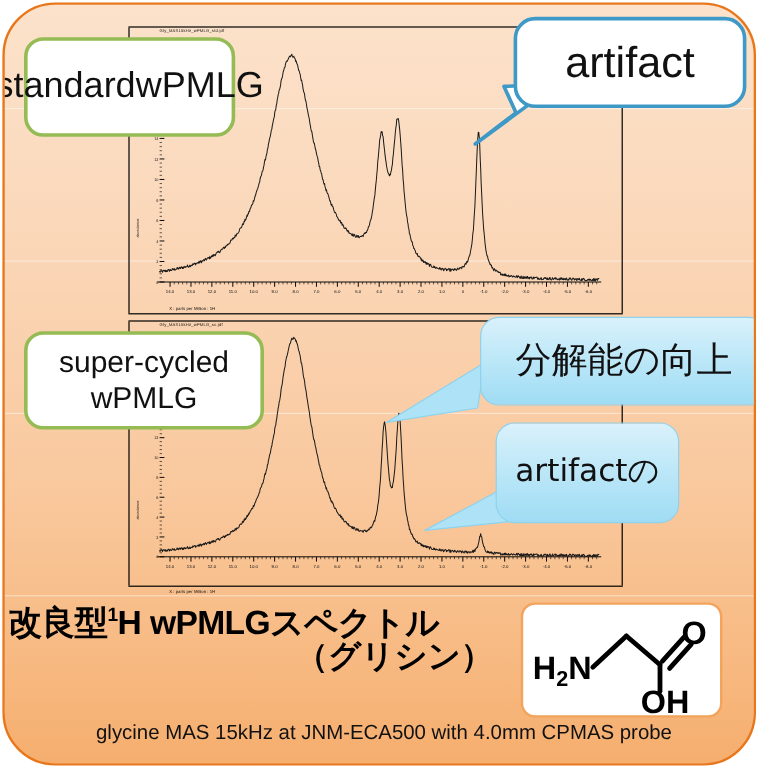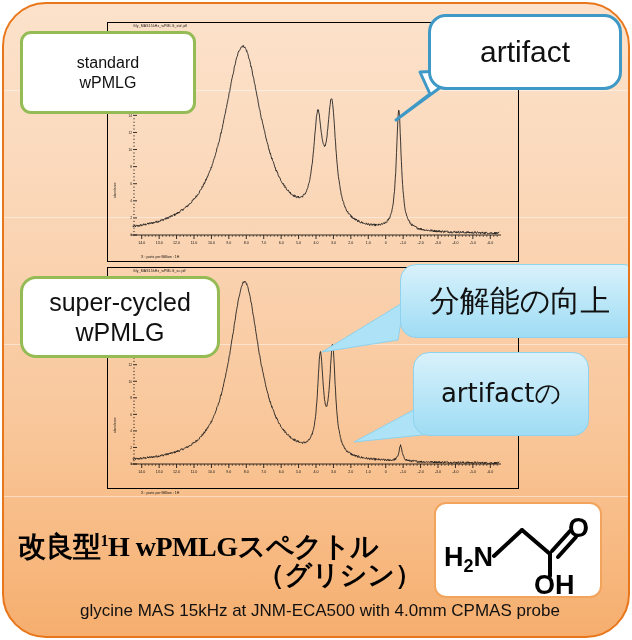--- a/index.html
+++ b/index.html
@@ -56,23 +56,23 @@
     background:#ffffff;border:3px solid #3E99C6;border-radius:18px;color:#111;
   }
   .co-blue{
     background:linear-gradient(180deg,#D9F1FB 0%,#BEE8F8 45%,#9FDCF4 100%);
     border:1px solid #8ED2EE;border-radius:16px;color:#111;line-height:1.2;margin-left:13px;
   }
   .tail{position:absolute;}
 
   
   #maintitle{
-    position:absolute;left:14px;top:500px;width:418px;
-    font-family:Liberation Serif, serif;
-    font-weight:bold;color:#000;margin-top:28px;
+    position:absolute;left:3px;top:500px;width:418px;
+    font-family:Liberation Sans, sans-serif;
+    font-weight:bold;color:#000;
   }
   #maintitle .l1{font-size:28px;letter-spacing:-0.5px;line-height:1.05;white-space:nowrap;}
   #maintitle .l2{font-size:27px;text-align:right;line-height:1.1;padding-right:14px;}
   #maintitle sup{font-size:16px;vertical-align:super;}
 
   #caption{
     position:absolute;left:0;top:597px;width:632px;text-align:center;
     font-size:17px;color:#111;font-family:"Liberation Sans",sans-serif;
   }
 
@@ -494,48 +494,48 @@
           <line x1="26" y1="23.927272727272715" x2="28" y2="23.927272727272715" stroke="#000" stroke-width="0.5"></line>
           <line x1="26" y1="20.618181818181803" x2="28" y2="20.618181818181803" stroke="#000" stroke-width="0.5"></line>
           <line x1="26" y1="17.309090909090898" x2="28" y2="17.309090909090898" stroke="#000" stroke-width="0.5"></line>
           <line x1="26" y1="14" x2="30" y2="14" stroke="#000" stroke-width="0.8"></line>
           <text x="25" y="15.4" text-anchor="end" font-size="3.2" font-family="'Liberation Sans',sans-serif" fill="#111">22</text>
           <path d="M26.00 190.83 L26.41 191.56 L26.81 190.81 L27.22 189.98 L27.63 190.63 L28.03 190.61 L28.44 191.67 L28.85 190.08 L29.25 190.43 L29.66 190.13 L30.07 190.28 L30.47 191.12 L30.88 190.08 L31.29 191.36 L31.69 190.47 L32.10 191.19 L32.51 191.20 L32.91 189.90 L33.32 189.67 L33.73 189.69 L34.13 191.25 L34.54 190.42 L34.95 189.81 L35.35 190.56 L35.76 190.71 L36.17 190.47 L36.57 189.22 L36.98 189.28 L37.39 190.22 L37.79 190.16 L38.20 189.25 L38.61 190.62 L39.01 190.60 L39.42 190.20 L39.83 190.03 L40.23 189.70 L40.64 188.62 L41.05 189.68 L41.45 189.00 L41.86 190.10 L42.27 189.59 L42.67 188.58 L43.08 188.64 L43.49 189.70 L43.89 189.15 L44.30 188.41 L44.71 188.67 L45.11 189.90 L45.52 188.80 L45.93 189.83 L46.33 188.46 L46.74 189.03 L47.15 188.32 L47.55 189.23 L47.96 188.88 L48.37 188.78 L48.77 188.67 L49.18 187.46 L49.59 188.51 L49.99 189.34 L50.40 188.77 L50.81 188.96 L51.21 187.72 L51.62 189.10 L52.03 188.41 L52.43 188.35 L52.84 187.97 L53.25 188.34 L53.65 186.98 L54.06 187.61 L54.47 187.40 L54.87 186.65 L55.28 187.08 L55.69 186.81 L56.09 188.21 L56.50 186.96 L56.91 187.10 L57.31 186.88 L57.72 186.46 L58.13 187.18 L58.53 186.66 L58.94 185.55 L59.35 187.11 L59.75 186.32 L60.16 185.38 L60.57 185.93 L60.97 187.13 L61.38 185.66 L61.79 185.54 L62.19 185.98 L62.60 184.99 L63.01 185.15 L63.41 185.92 L63.82 184.70 L64.23 184.14 L64.63 185.13 L65.04 185.67 L65.45 184.73 L65.85 184.38 L66.26 183.85 L66.67 184.36 L67.07 183.97 L67.48 185.17 L67.89 183.19 L68.29 184.91 L68.70 184.44 L69.11 183.85 L69.51 182.94 L69.92 183.89 L70.33 182.54 L70.73 183.77 L71.14 182.38 L71.55 183.09 L71.95 182.89 L72.36 183.66 L72.77 182.82 L73.17 181.82 L73.58 181.40 L73.99 181.31 L74.39 180.70 L74.80 181.41 L75.21 180.66 L75.61 181.69 L76.02 182.17 L76.43 181.44 L76.83 180.66 L77.24 180.21 L77.65 179.93 L78.05 179.77 L78.46 179.97 L78.87 179.40 L79.27 178.62 L79.68 178.93 L80.09 179.92 L80.49 178.74 L80.90 179.30 L81.31 178.06 L81.71 178.34 L82.12 178.37 L82.53 177.33 L82.93 177.81 L83.34 177.51 L83.75 177.55 L84.15 177.10 L84.56 177.30 L84.97 176.10 L85.37 174.90 L85.78 175.20 L86.19 175.32 L86.59 174.35 L87.00 174.11 L87.41 174.86 L87.81 174.20 L88.22 173.88 L88.63 174.31 L89.03 172.34 L89.44 173.18 L89.85 173.57 L90.25 171.91 L90.66 172.03 L91.07 172.30 L91.47 171.85 L91.88 171.49 L92.29 171.09 L92.69 169.28 L93.10 169.00 L93.51 168.60 L93.91 168.93 L94.32 168.79 L94.73 167.79 L95.13 166.34 L95.54 167.21 L95.95 167.21 L96.35 164.99 L96.76 165.65 L97.17 163.76 L97.57 164.89 L97.98 164.30 L98.39 163.03 L98.79 161.61 L99.20 162.60 L99.61 160.97 L100.01 161.29 L100.42 159.55 L100.83 160.07 L101.23 158.90 L101.64 157.79 L102.05 157.55 L102.45 156.48 L102.86 155.78 L103.27 155.95 L103.67 155.49 L104.08 153.33 L104.49 154.15 L104.89 153.11 L105.30 151.48 L105.71 150.69 L106.11 150.02 L106.52 148.39 L106.93 147.62 L107.33 146.78 L107.74 146.31 L108.15 145.11 L108.55 144.09 L108.96 142.69 L109.37 142.21 L109.77 139.74 L110.18 138.61 L110.59 138.12 L110.99 137.39 L111.40 135.10 L111.81 135.17 L112.21 134.37 L112.62 132.24 L113.03 130.88 L113.43 128.30 L113.84 126.77 L114.25 127.35 L114.65 124.99 L115.06 123.51 L115.47 122.36 L115.87 119.14 L116.28 118.77 L116.69 115.61 L117.09 114.35 L117.50 111.95 L117.91 110.54 L118.31 109.34 L118.72 106.95 L119.13 104.47 L119.53 103.72 L119.94 100.60 L120.35 98.88 L120.75 96.65 L121.16 94.59 L121.57 93.37 L121.97 89.27 L122.38 87.29 L122.79 86.48 L123.19 82.69 L123.60 81.04 L124.01 77.39 L124.41 75.07 L124.82 72.05 L125.23 70.40 L125.63 67.02 L126.04 65.91 L126.45 63.46 L126.85 60.62 L127.26 56.49 L127.67 54.11 L128.07 52.65 L128.48 49.93 L128.89 46.19 L129.29 43.83 L129.70 41.51 L130.11 39.04 L130.51 37.75 L130.92 34.04 L131.33 31.80 L131.73 29.76 L132.14 28.87 L132.55 27.05 L132.95 25.35 L133.36 23.26 L133.77 21.44 L134.17 19.68 L134.58 18.32 L134.99 18.09 L135.39 16.51 L135.80 15.01 L136.21 13.72 L136.61 14.79 L137.02 14.79 L137.43 14.18 L137.83 13.06 L138.24 13.89 L138.65 13.98 L139.05 14.70 L139.46 16.43 L139.87 15.82 L140.27 17.71 L140.68 18.49 L141.09 19.91 L141.49 22.09 L141.90 24.19 L142.31 24.95 L142.71 26.92 L143.12 28.44 L143.53 31.32 L143.93 34.35 L144.34 34.55 L144.75 37.33 L145.15 39.73 L145.56 43.43 L145.97 46.03 L146.37 47.54 L146.78 49.55 L147.19 53.29 L147.59 55.76 L148.00 57.29 L148.41 60.56 L148.81 63.60 L149.22 65.75 L149.63 68.69 L150.03 71.32 L150.44 73.44 L150.85 75.93 L151.25 79.36 L151.66 81.88 L152.07 84.78 L152.47 86.92 L152.88 87.76 L153.29 90.86 L153.69 93.50 L154.10 96.43 L154.51 98.40 L154.91 98.62 L155.32 101.10 L155.73 103.62 L156.13 104.77 L156.54 107.13 L156.95 109.21 L157.35 110.83 L157.76 112.33 L158.17 114.84 L158.57 116.53 L158.98 119.40 L159.39 119.61 L159.79 122.18 L160.20 123.07 L160.61 124.98 L161.01 125.57 L161.42 127.99 L161.83 130.35 L162.23 130.33 L162.64 132.88 L163.05 134.12 L163.45 133.56 L163.86 136.08 L164.27 137.20 L164.67 139.23 L165.08 138.47 L165.49 140.65 L165.89 141.32 L166.30 141.61 L166.71 143.06 L167.11 144.08 L167.52 145.92 L167.93 147.22 L168.33 147.04 L168.74 149.40 L169.15 150.35 L169.55 149.41 L169.96 151.18 L170.37 151.01 L170.77 152.26 L171.18 153.87 L171.59 154.86 L171.99 155.74 L172.40 155.34 L172.81 156.08 L173.21 156.55 L173.62 158.47 L174.03 158.68 L174.43 159.33 L174.84 160.31 L175.25 160.70 L175.65 161.44 L176.06 161.61 L176.47 160.93 L176.87 163.07 L177.28 162.76 L177.69 162.32 L178.09 164.69 L178.50 163.75 L178.91 164.27 L179.31 165.30 L179.72 166.61 L180.13 166.77 L180.53 167.05 L180.94 166.37 L181.35 166.49 L181.75 167.24 L182.16 168.56 L182.57 168.34 L182.97 169.24 L183.38 168.40 L183.79 170.38 L184.19 170.15 L184.60 170.37 L185.01 170.51 L185.41 170.72 L185.82 170.99 L186.23 172.03 L186.63 172.36 L187.04 170.75 L187.45 172.78 L187.85 172.05 L188.26 171.37 L188.67 171.87 L189.07 173.43 L189.48 173.90 L189.89 173.73 L190.29 172.39 L190.70 172.86 L191.11 173.95 L191.51 172.77 L191.92 174.35 L192.33 174.94 L192.73 174.47 L193.14 173.94 L193.55 174.38 L193.95 174.54 L194.36 174.56 L194.77 174.24 L195.17 174.52 L195.58 175.65 L195.99 174.50 L196.39 173.80 L196.80 174.04 L197.21 173.75 L197.61 174.80 L198.02 174.46 L198.43 175.09 L198.83 174.08 L199.24 174.42 L199.65 173.89 L200.05 172.94 L200.46 173.39 L200.87 173.27 L201.27 172.03 L201.68 171.34 L202.09 171.94 L202.49 171.66 L202.90 171.01 L203.31 169.52 L203.71 169.38 L204.12 167.78 L204.53 166.76 L204.93 165.72 L205.34 166.36 L205.75 163.98 L206.15 162.19 L206.56 161.35 L206.97 158.95 L207.37 157.38 L207.78 153.18 L208.19 151.38 L208.59 148.34 L209.00 144.16 L209.41 138.06 L209.81 134.28 L210.22 128.75 L210.63 120.59 L211.03 114.54 L211.44 105.88 L211.85 100.12 L212.25 91.89 L212.66 87.87 L213.07 84.89 L213.47 83.51 L213.88 85.55 L214.29 88.86 L214.69 93.45 L215.10 100.18 L215.51 106.06 L215.91 112.48 L216.32 118.14 L216.73 122.67 L217.13 127.31 L217.54 131.77 L217.95 133.58 L218.35 136.98 L218.76 137.18 L219.17 138.55 L219.57 138.10 L219.98 138.28 L220.39 134.86 L220.79 133.72 L221.20 130.22 L221.61 126.52 L222.01 122.81 L222.42 116.86 L222.83 111.09 L223.23 105.49 L223.64 96.36 L224.05 90.97 L224.45 84.90 L224.86 79.14 L225.27 76.35 L225.67 76.86 L226.08 78.97 L226.49 83.88 L226.89 90.58 L227.30 98.08 L227.71 106.96 L228.11 116.28 L228.52 122.13 L228.93 130.94 L229.33 135.95 L229.74 142.76 L230.15 146.93 L230.55 151.26 L230.96 155.60 L231.37 158.75 L231.77 161.22 L232.18 162.35 L232.59 165.45 L232.99 166.78 L233.40 169.57 L233.81 170.15 L234.21 173.32 L234.62 173.05 L235.03 174.92 L235.43 175.97 L235.84 177.21 L236.25 177.00 L236.65 177.53 L237.06 179.56 L237.47 179.59 L237.87 181.11 L238.28 180.69 L238.69 181.52 L239.09 181.87 L239.50 183.47 L239.91 183.25 L240.31 183.66 L240.72 182.86 L241.13 184.56 L241.53 184.98 L241.94 184.45 L242.35 184.22 L242.75 184.43 L243.16 185.12 L243.57 184.92 L243.97 186.66 L244.38 185.43 L244.79 187.18 L245.19 186.16 L245.60 186.08 L246.01 187.69 L246.41 186.91 L246.82 187.41 L247.23 186.54 L247.63 187.30 L248.04 188.30 L248.45 187.04 L248.85 188.44 L249.26 187.22 L249.67 187.86 L250.07 187.57 L250.48 187.93 L250.89 189.62 L251.29 187.83 L251.70 187.70 L252.11 188.31 L252.51 189.43 L252.92 189.81 L253.33 189.93 L253.73 189.93 L254.14 189.68 L254.55 188.57 L254.95 189.84 L255.36 189.15 L255.77 190.28 L256.17 190.24 L256.58 189.55 L256.99 189.69 L257.39 190.15 L257.80 190.17 L258.21 190.30 L258.61 190.67 L259.02 190.76 L259.43 189.34 L259.83 189.87 L260.24 190.79 L260.65 191.30 L261.05 190.14 L261.46 189.86 L261.87 190.63 L262.27 190.22 L262.68 191.81 L263.09 191.21 L263.49 190.84 L263.90 189.81 L264.31 190.07 L264.71 190.28 L265.12 191.73 L265.53 190.70 L265.93 191.18 L266.34 191.19 L266.75 190.12 L267.15 190.21 L267.56 190.34 L267.97 192.37 L268.37 190.34 L268.78 192.20 L269.19 191.07 L269.59 190.83 L270.00 190.65 L270.41 191.18 L270.81 191.87 L271.22 192.04 L271.63 190.60 L272.03 191.35 L272.44 191.22 L272.85 191.21 L273.25 192.38 L273.66 192.10 L274.07 191.35 L274.47 190.82 L274.88 191.56 L275.29 192.09 L275.69 192.04 L276.10 191.04 L276.51 191.05 L276.91 191.43 L277.32 191.92 L277.73 192.71 L278.13 190.95 L278.54 191.71 L278.95 192.11 L279.35 192.05 L279.76 192.84 L280.17 191.67 L280.57 191.16 L280.98 191.16 L281.39 192.60 L281.79 191.45 L282.20 191.52 L282.61 193.01 L283.01 192.54 L283.42 191.85 L283.83 191.78 L284.23 192.15 L284.64 192.84 L285.05 191.85 L285.45 191.99 L285.86 192.09 L286.27 192.35 L286.67 191.56 L287.08 190.58 L287.49 192.34 L287.89 190.78 L288.30 190.23 L288.71 191.59 L289.11 190.11 L289.52 189.05 L289.93 188.91 L290.33 188.22 L290.74 188.37 L291.15 187.23 L291.55 185.72 L291.96 184.05 L292.37 181.87 L292.77 178.91 L293.18 178.92 L293.59 176.70 L293.99 179.06 L294.40 179.45 L294.81 181.89 L295.21 184.32 L295.62 185.50 L296.03 187.36 L296.43 187.48 L296.84 188.49 L297.25 190.26 L297.65 191.07 L298.06 191.82 L298.47 192.17 L298.87 192.33 L299.28 191.12 L299.69 192.40 L300.09 191.64 L300.50 192.56 L300.91 192.04 L301.31 192.99 L301.72 192.08 L302.13 192.48 L302.53 191.79 L302.94 193.44 L303.35 192.59 L303.75 192.99 L304.16 193.60 L304.57 194.08 L304.97 192.06 L305.38 192.66 L305.79 192.52 L306.19 193.40 L306.60 192.34 L307.01 192.53 L307.41 192.48 L307.82 192.83 L308.23 193.30 L308.63 192.53 L309.04 193.01 L309.45 192.86 L309.85 192.60 L310.26 194.55 L310.67 194.59 L311.07 193.58 L311.48 193.56 L311.89 194.56 L312.29 193.48 L312.70 194.19 L313.11 194.46 L313.51 192.98 L313.92 194.14 L314.33 192.91 L314.73 194.53 L315.14 193.64 L315.55 193.95 L315.95 194.46 L316.36 193.97 L316.77 193.29 L317.17 194.81 L317.58 194.39 L317.99 193.84 L318.39 194.34 L318.80 193.82 L319.21 193.44 L319.61 193.75 L320.02 194.57 L320.43 194.41 L320.83 193.69 L321.24 193.69 L321.65 193.94 L322.05 194.33 L322.46 194.43 L322.87 194.39 L323.27 193.76 L323.68 193.13 L324.09 194.71 L324.49 193.77 L324.90 193.05 L325.31 193.93 L325.71 193.88 L326.12 194.90 L326.53 194.00 L326.93 195.07 L327.34 193.15 L327.75 195.00 L328.15 194.57 L328.56 195.06 L328.97 193.27 L329.37 195.18 L329.78 194.51 L330.19 193.74 L330.59 195.10 L331.00 193.96 L331.41 193.55 L331.81 194.88 L332.22 193.76 L332.63 193.32 L333.03 195.04 L333.44 194.27 L333.85 194.01 L334.25 195.25 L334.66 194.03 L335.07 194.22 L335.47 193.50 L335.88 193.75 L336.29 195.05 L336.69 195.25 L337.10 194.62 L337.51 193.54 L337.91 194.99 L338.32 194.15 L338.73 193.82 L339.13 193.94 L339.54 193.98 L339.95 193.79 L340.35 193.49 L340.76 194.30 L341.17 195.37 L341.57 194.28 L341.98 195.19 L342.39 195.43 L342.79 195.24 L343.20 194.45 L343.61 195.03 L344.01 193.90 L344.42 195.50 L344.83 195.48 L345.23 195.37 L345.64 195.33 L346.05 194.27 L346.45 194.59 L346.86 193.93 L347.27 193.69 L347.67 194.47 L348.08 194.07 L348.49 195.02 L348.89 195.42 L349.30 193.97 L349.71 195.21 L350.11 194.93 L350.52 195.36 L350.93 193.86 L351.33 193.61 L351.74 195.02 L352.15 195.46 L352.55 195.57 L352.96 194.98 L353.37 193.69 L353.77 194.61 L354.18 195.22 L354.59 194.73 L354.99 194.27 L355.40 193.83 L355.81 194.79 L356.21 193.60 L356.62 194.82 L357.03 194.49 L357.43 195.10 L357.84 195.39 L358.25 194.76 L358.65 194.69 L359.06 195.62 L359.47 194.26 L359.87 193.77 L360.28 195.19 L360.69 194.51 L361.09 193.61 L361.50 194.90 L361.91 195.12 L362.31 194.13 L362.72 195.32 L363.13 194.49 L363.53 194.95 L363.94 194.35 L364.35 195.36 L364.75 194.34 L365.16 193.93 L365.57 195.36 L365.97 195.42 L366.38 195.72 L366.79 194.82 L367.19 195.16 L367.60 193.78 L368.01 194.10 L368.41 193.82 L368.82 195.13 L369.23 195.42 L369.63 195.53 L370.04 194.17 L370.45 193.77 L370.85 194.03 L371.26 194.46 L371.67 195.37 L372.07 194.44 L372.48 194.90 L372.89 194.26 L373.29 194.39 L373.70 195.85 L374.11 194.60 L374.51 194.15 L374.92 194.64 L375.33 194.99 L375.73 193.89 L376.14 195.29 L376.55 195.27 L376.95 195.57 L377.36 195.85 L377.77 194.24 L378.17 195.67 L378.58 194.29 L378.99 194.50 L379.39 193.95 L379.80 194.62 L380.21 195.09 L380.61 195.92 L381.02 195.72 L381.43 195.58 L381.83 195.59 L382.24 195.73 L382.65 194.83 L383.05 195.09 L383.46 195.25 L383.87 194.36 L384.27 195.39 L384.68 194.56 L385.09 194.71 L385.49 195.61 L385.90 195.85 L386.31 195.42 L386.71 194.91 L387.12 195.86 L387.53 194.10 L387.93 195.53 L388.34 194.18 L388.75 196.01 L389.15 195.95 L389.56 194.09 L389.97 194.63 L390.37 195.13 L390.78 195.51 L391.19 193.89 L391.59 194.36 L392.00 193.95 " fill="none" stroke="#1a1a1a" stroke-width="0.85" stroke-linejoin="round" stroke-linecap="round"></path>
         </svg>
     </div>
     <div class="xunit" style="left:137px;top:487px;">X : parts per Million : 1H</div>
 
-    <div class="callout co-white" style="left:16px;top:27px;width:176px;height:83px;flex-direction:column;font-size:16px;border-radius:11px;">
+    <div class="callout co-white" style="left:16px;top:27px;width:176px;height:83px;flex-direction:row;font-size:30px;">
       <div>standard</div>
       <div>wPMLG</div>
     </div>
 
     <div class="callout co-white" style="left:16px;top:272px;width:200px;height:82px;flex-direction:column;font-size:25px;">
       <div>super-cycled</div>
       <div>wPMLG</div>
     </div>
 
     <svg class="tail" style="left:386px;top:60px;" width="76" height="62" viewBox="0 0 76 62">
       <path d="M74 6 L6 56 L40 30 L30 8 Z" fill="#ffffff" stroke="#3E99C6" stroke-width="3" stroke-linejoin="round"></path>
     </svg>
-    <div class="callout co-balloon" style="left:424px;top:10px;width:194px;height:76px;font-size:30px;">
+    <div class="callout co-balloon" style="left:424px;top:10px;width:194px;height:76px;font-size:36px;">
       <span>artifact</span>
     </div>
 
     <svg class="tail" style="left:316px;top:296px;" width="86" height="62" viewBox="0 0 86 62">
       <path d="M84 2 L2 52 L78 40 Z" fill="#AEE2F6" stroke="#8ED2EE" stroke-width="1" stroke-linejoin="round"></path>
     </svg>
     <div class="callout co-blue" style="left:383px;top:260px;width:240px;height:74px;font-size:30px;font-family:'DejaVu Sans',sans-serif;">
       <span>分解能の向上</span>
     </div>
 
     <svg class="tail" style="left:348px;top:390px;" width="86" height="58" viewBox="0 0 86 58">
       <path d="M84 4 L2 48 L80 40 Z" fill="#AEE2F6" stroke="#8ED2EE" stroke-width="1" stroke-linejoin="round"></path>
     </svg>
-    <div class="callout co-blue" style="left:396px;top:348px;width:176px;height:84px;flex-direction:column;font-size:26px;font-family:'DejaVu Sans',sans-serif;">
+    <div class="callout co-blue" style="left:396px;top:348px;width:153px;height:84px;flex-direction:column;font-size:26px;font-family:'DejaVu Sans',sans-serif;">
       <div>artifactの</div>
     </div>
 
     <div id="maintitle">
       <div class="l1"><span>改良型</span><sup>1</sup><span>H wPMLGスペクトル</span></div>
       <div class="l2">（グリシン）</div>
     </div>
 
     <div id="molbox">
       <svg width="164" height="92" viewBox="0 0 164 92">

